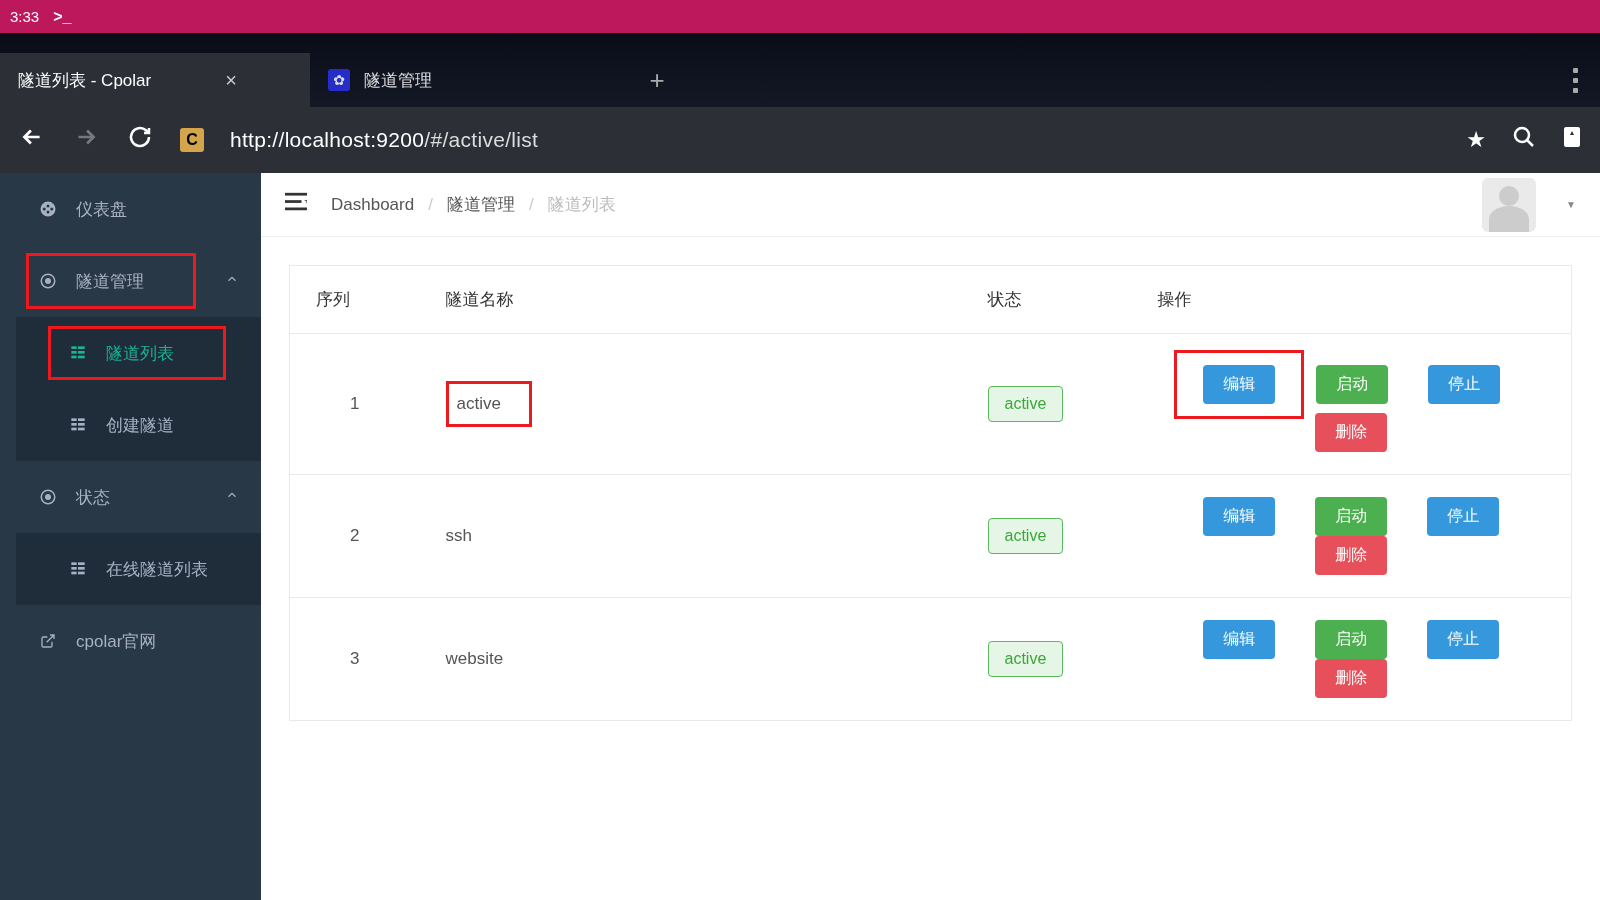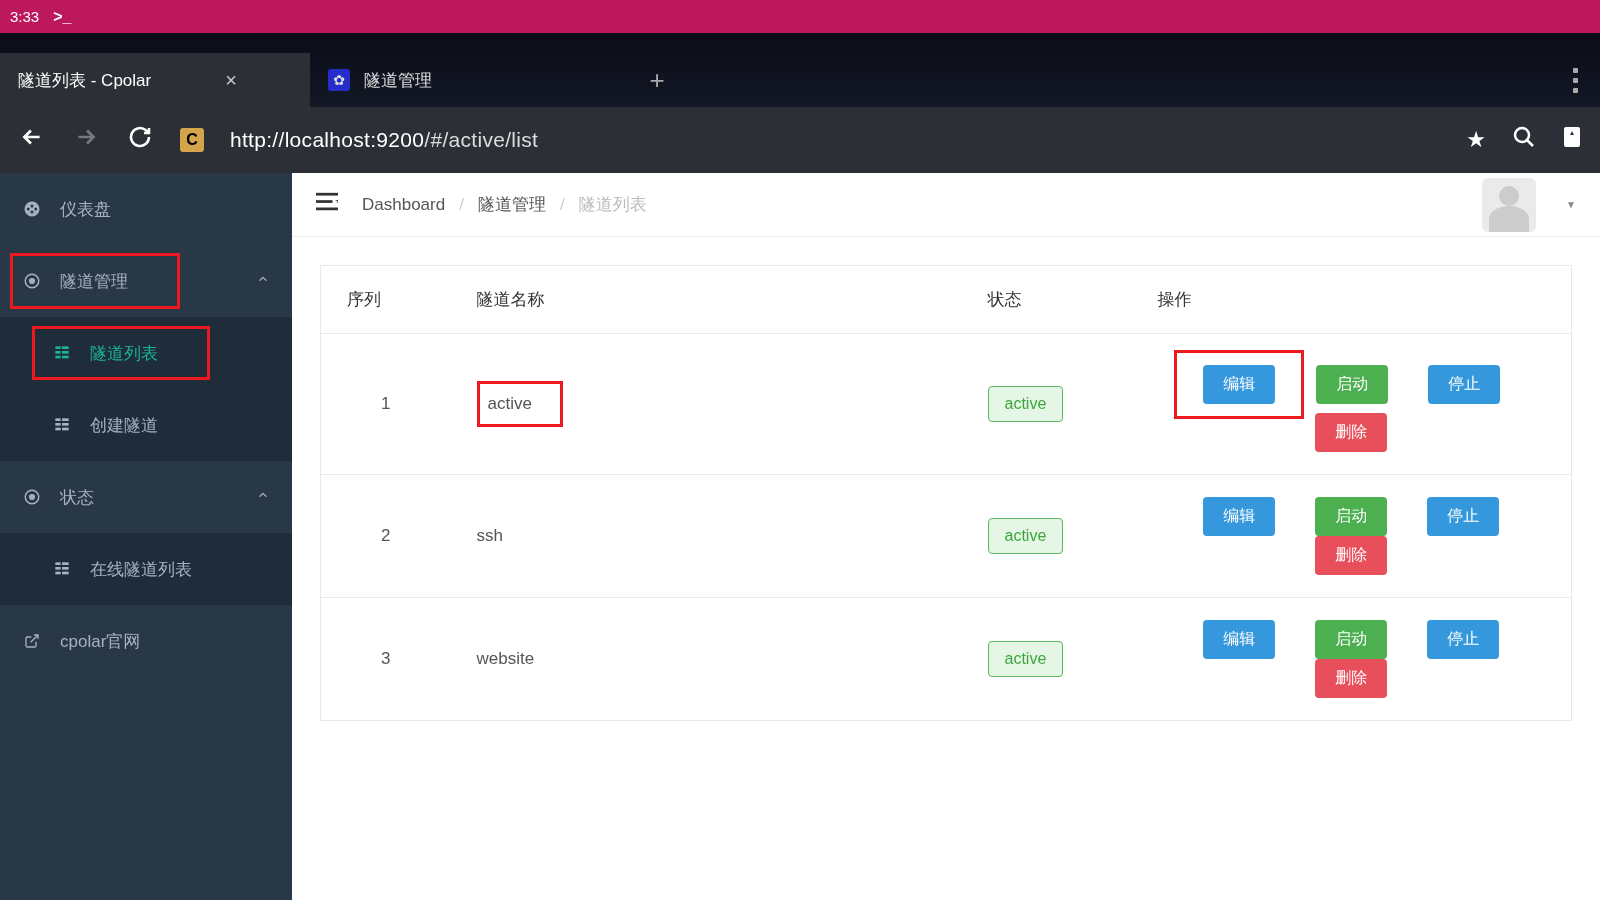--- a/index.html
+++ b/index.html
@@ -28,21 +28,21 @@
 .toolbar .nav-icon.disabled { opacity: 0.35; }
 .toolbar .site-icon { width: 24px; height: 24px; background: #d4a54a; color: #000; display: flex; align-items: center; justify-content: center; font-weight: bold; border-radius: 3px; font-size: 16px;}
 .toolbar .url { color: #fff; font-size: 21px; flex: 1; letter-spacing: 0.3px;}
 .toolbar .url .path { color: #ddd; }
 .toolbar .right-icon { color: #fff; font-size: 22px; cursor: pointer; }
 
 
 .viewport { display: flex; height: calc(900px - 33px - 74px - 66px); background: #fff; }
 
 
-.sidebar { width: 292px; background: #293846; color: #a7b1c2; font-size: 17px; }
+.sidebar { width: 261px; background: #293846; color: #a7b1c2; font-size: 17px; padding-left: 16px; }
 .side-item { height: 72px; display: flex; align-items: center; padding: 0 22px; gap: 18px; cursor: pointer; position: relative; }
 .side-item.group { background: #293846; }
 .side-item.sub { padding-left: 52px; background: #1f2d3a; }
 .side-item.sub.active { color: #1ab394; }
 .side-item .chev { position: absolute; right: 22px; font-size: 16px; }
 .side-icon { width: 20px; display: inline-flex; justify-content: center; font-size: 16px; }
 .redframe-side-top { position: absolute; border: 3px solid #ee191f; pointer-events: none; }
 
 
 .main { flex: 1; background: #fff; padding: 0; }

